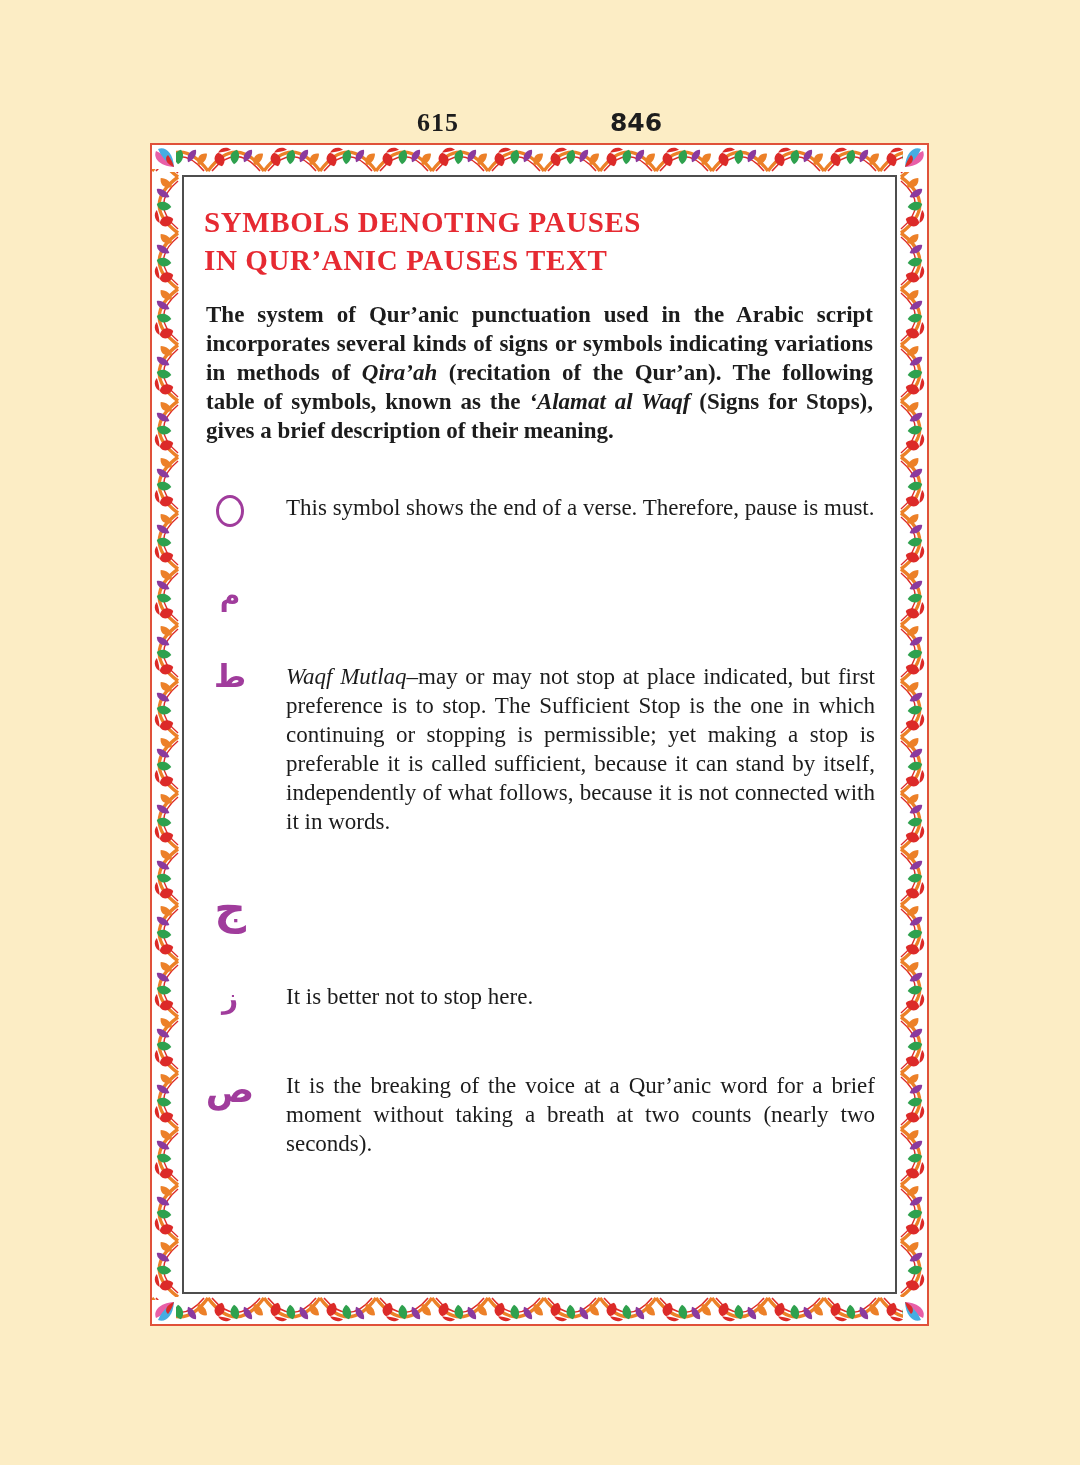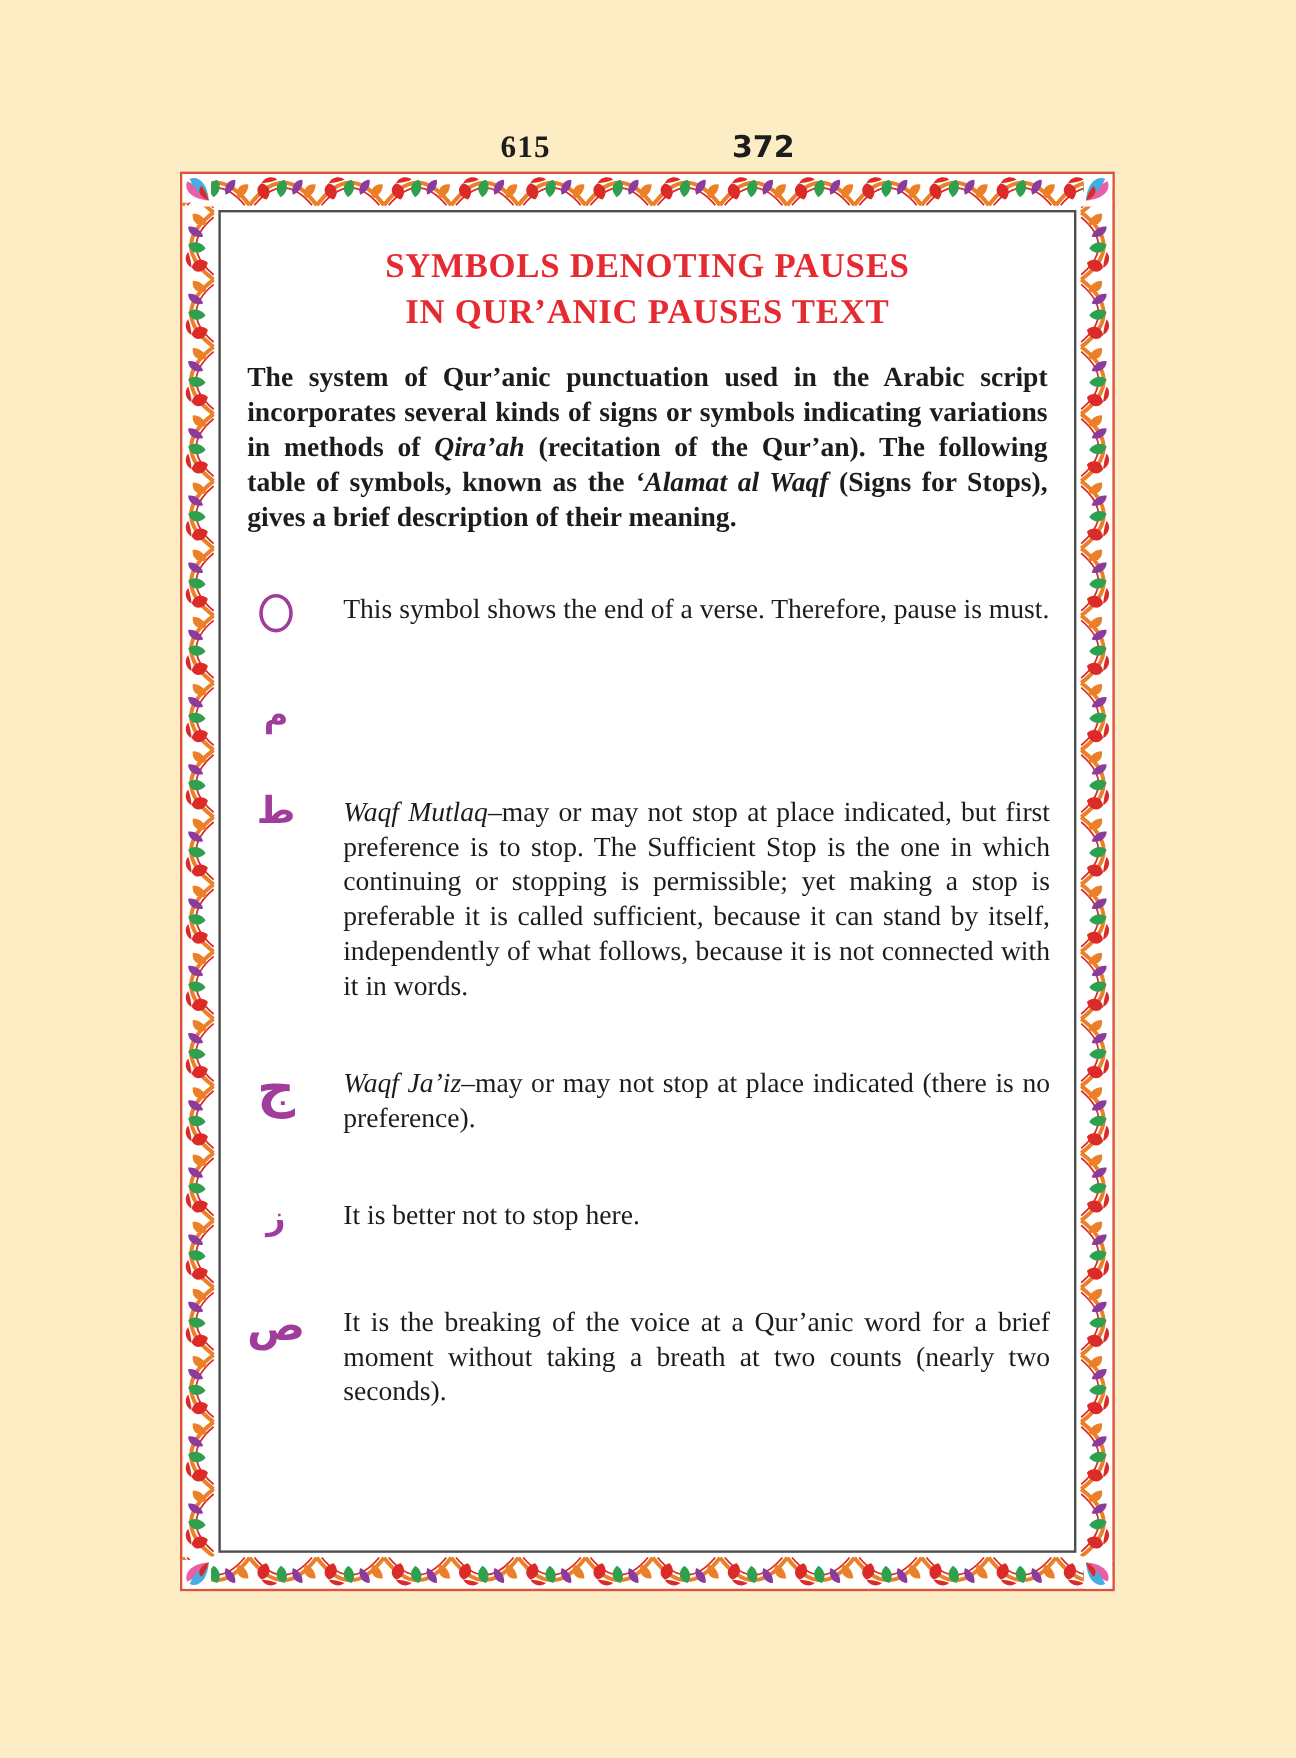--- a/index.html
+++ b/index.html
@@ -53,21 +53,20 @@
   
   .content{
     position:absolute;left:30px;top:30px;right:30px;bottom:30px;
     background:#ffffff;
     border:2px solid #4e4e4e;
     box-sizing:border-box;
     padding:0 20px;
   }
   .doc-title{
     margin:26px 0 0 0;
-    text-align:center;
     color:var(--title-red);
     font-size:29px;line-height:38px;
     font-weight:bold;letter-spacing:0.6px;
   }
   .doc-title span{display:block;}
   .intro{
     margin:21px 2px 0 2px;
     font-size:23px;line-height:29px;
     color:var(--body-text);
     text-align:justify;
@@ -127,21 +126,21 @@
       <path d="M22,22 C7,21 1,13 4,6 C11,9 18,15 22,22 Z" fill="#E85FA8"></path>
       <path d="M22,22 C21,7 13,1 6,4 C9,11 15,18 22,22 Z" fill="#46ADE2"></path>
       <path d="M22,22 C14,19 12,13 16,10 C19,14 21,18 22,22 Z" fill="#DC2A28"></path>
     </g>
   </defs>
 </svg>
 
 <div class="page">
 
   <div class="pagenum west">615</div>
-  <div class="pagenum arab">372</div>
+  <div class="pagenum arab">846</div>
 
   <div class="frame">
 
     <svg class="strip strip-top" width="775" height="27" viewBox="0 0 775 28" preserveAspectRatio="none">
       <g>
           <use href="#bmotif" xlink:href="#bmotif" x="0"></use>
           <use href="#bmotif" xlink:href="#bmotif" x="56"></use>
           <use href="#bmotif" xlink:href="#bmotif" x="112"></use>
           <use href="#bmotif" xlink:href="#bmotif" x="168"></use>
           <use href="#bmotif" xlink:href="#bmotif" x="224"></use>
@@ -269,21 +268,20 @@
           <div class="sym-cell">
             <span class="sym s-ta">ط</span>
           </div>
           <p><i>Waqf Mutlaq</i><span>–may or may not stop at place indicated, but first preference is to stop. The Sufficient Stop is the one in which continuing or stopping is permissible; yet making a stop is preferable it is called sufficient, because it can stand by itself, independently of what follows, because it is not connected with it in words.</span></p>
         </div>
 
         <div class="entry">
           <div class="sym-cell">
             <span class="sym s-jeem">ج</span>
           </div>
-          <p><i>Waqf Ja’iz</i><span>–may or may not stop at place indicated (there is no preference).</span></p>
         </div>
 
         <div class="entry">
           <div class="sym-cell">
             <span class="sym s-za">ز</span>
           </div>
           <p><i></i><span>It is better not to stop here.</span></p>
         </div>
 
         <div class="entry last">

